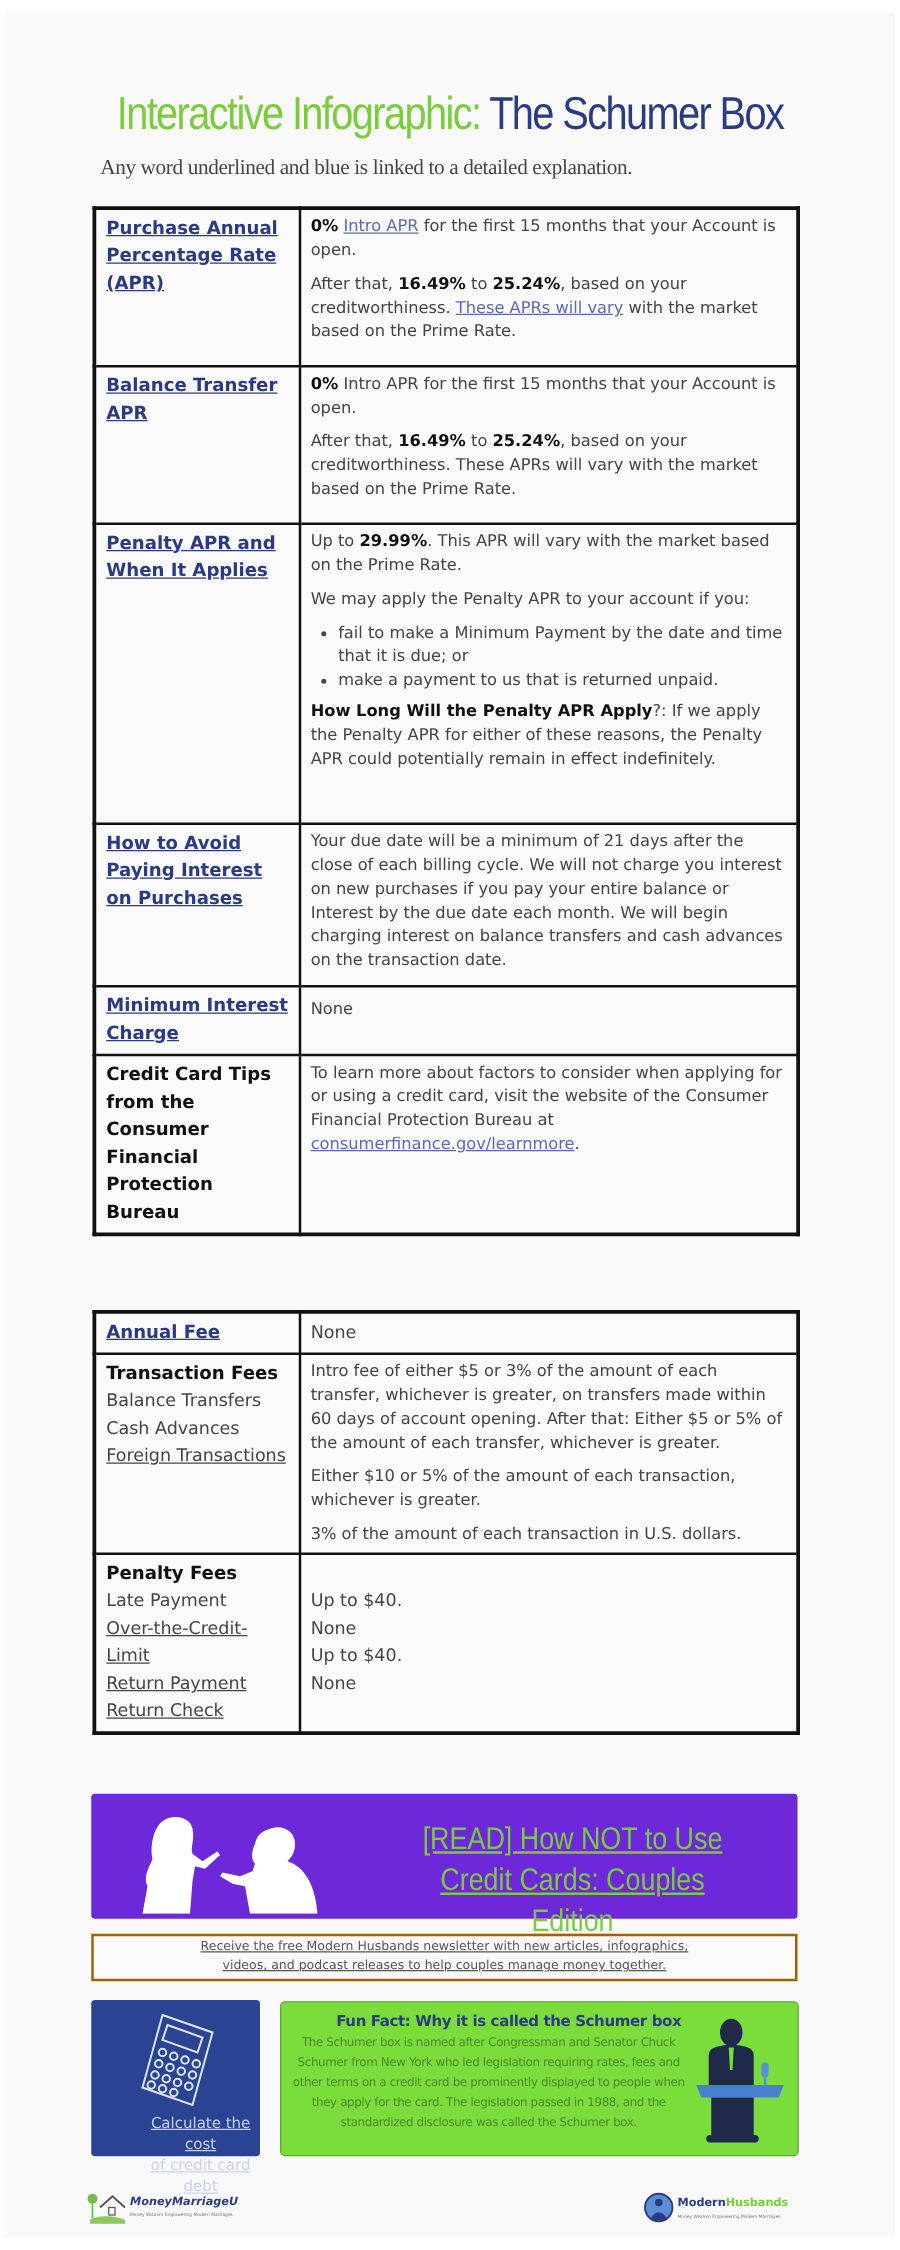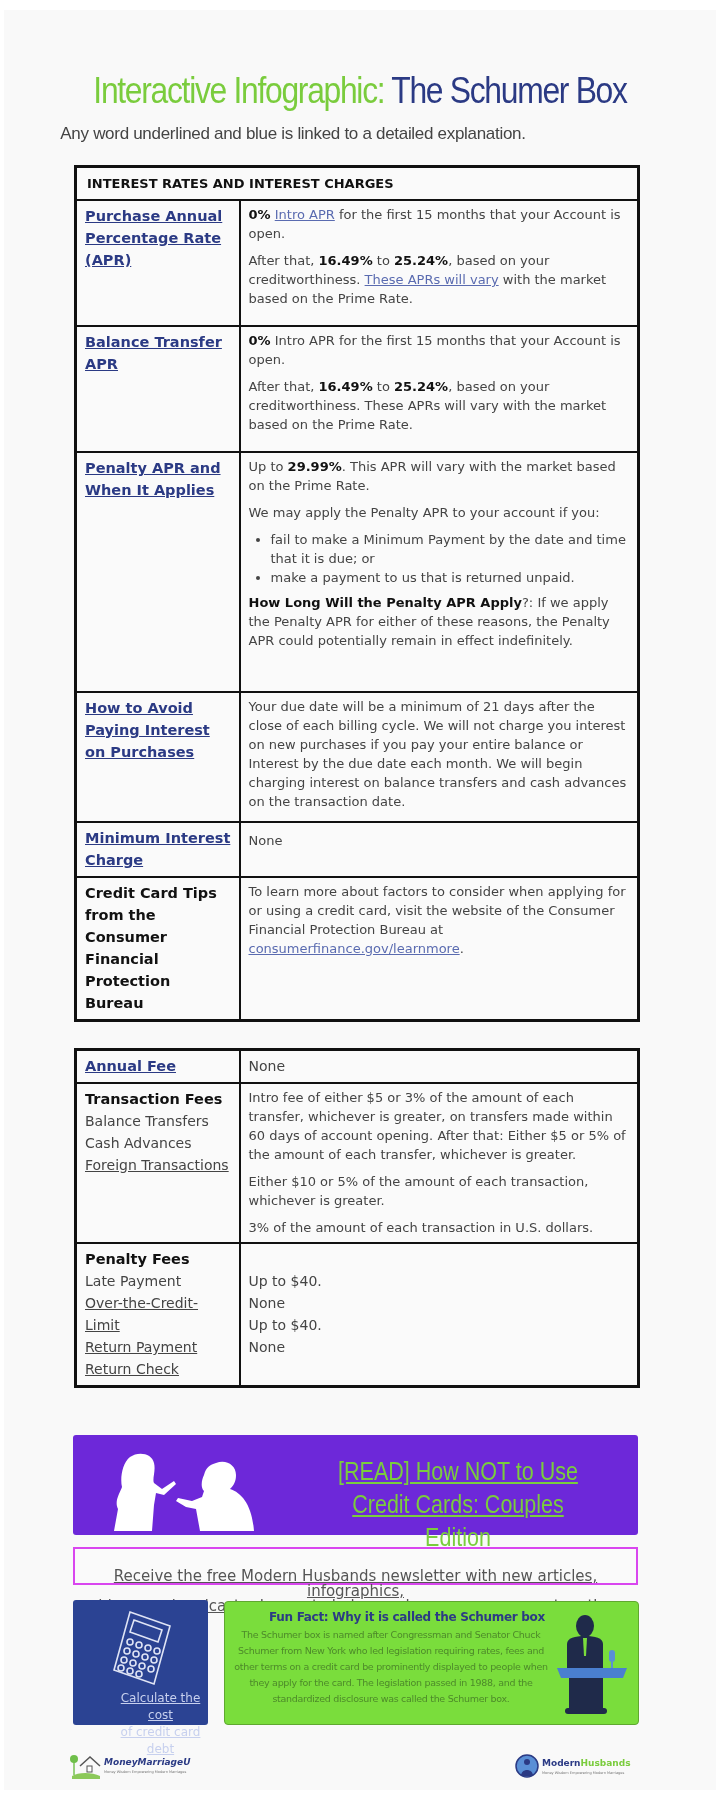--- a/index.html
+++ b/index.html
@@ -3,43 +3,43 @@
 <meta charset="utf-8">
 <style>
   * { box-sizing: border-box; margin: 0; padding: 0; }
   html, body { width: 720px; height: 1800px; background: #ffffff; }
   body { font-family: "DejaVu Sans", sans-serif; color: #444; position: relative; overflow: hidden; }
   .card { position: absolute; left: 4px; top: 10px; width: 712px; height: 1780px; background: #f9f9f9; }
   .title { position: absolute; left: 0; top: 70px; width: 720px; text-align: center;
     font-family: "Liberation Sans", sans-serif; font-size: 37px; letter-spacing: -1.5px; transform: scaleX(0.86); transform-origin: center; }
   .title .green { color: #7acc3d; }
   .title .navy { color: #2b3a84; }
-  .subtitle { position: absolute; left: 0; top: 124px; width: 586px; text-align: center; font-size: 17px; color: #444; font-family: Liberation Sans, sans-serif; letter-spacing: -0.3px; }
+  .subtitle { position: absolute; left: 0; top: 124px; width: 586px; text-align: center; font-size: 17px; color: #444; font-family: Liberation Serif, serif; letter-spacing: -0.3px; }
 
   table.box { position: absolute; left: 74px; width: 566px; border-collapse: collapse; border: 3px solid #111; background: #fafafa; font-size: 13px; line-height: 19px; }
   table.box td { border: 2.5px solid #111; vertical-align: top; padding: 4px 6px 5px 8px; }
   table.box td.lbl { width: 164px; font-weight: bold; font-size: 14.5px; line-height: 22px; padding-left: 8px; }
   table.box td.head { font-weight: bold; font-size: 13px; color: #111; padding: 6px 10px; }
   .lnk { color: #2b3a84; text-decoration: underline; }
   .lnkthin { color: #5a6bb0; text-decoration: underline; font-weight: normal; }
   b, .bold { color: #111; font-weight: bold; }
   .blk { color: #111; }
   td p { margin: 0 0 8px 0; color: #444; }
   td p:last-child { margin-bottom: 0; }
   ul.bl { margin: 0 0 6px 22px; padding: 0; color: #444; }
   ul.bl li { margin: 0; }
   .sublbl { font-weight: normal; font-size: 14px; color: #444; display: block; line-height: 22px; }
 
   .banner { position: absolute; left: 73px; top: 1435px; width: 565px; height: 100px; background: #6d28d9; border-radius: 3px; text-decoration: underline; }
   .banner-text { position: absolute; left: 225px; top: 20px; width: 320px; text-align: center; font-family: "Liberation Sans", sans-serif;
      font-size: 25px; line-height: 33px; color: #7acc3d; text-decoration: underline; transform: scaleX(0.86); transform-origin: center; }
   .silhouettes { position: absolute; left: 35px; top: 14px; width: 160px; height: 82px; }
 
-  .newsletter { position: absolute; left: 73px; top: 1547px; width: 565px; height: 38px; border: 2px solid #d946ef; background: #fafafa;
-     text-align: center; font-size: 15px; line-height: 15px; color: #555; padding-top: 20px; }
+  .newsletter { position: absolute; left: 73px; top: 1547px; width: 565px; height: 38px; border: 2px solid #a16207; background: #fafafa;
+     text-align: center; font-size: 10px; line-height: 15px; color: #555; padding-top: 1px; }
   .newsletter span { text-decoration: underline; }
 
   .calc { position: absolute; left: 73px; top: 1600px; width: 135px; height: 125px; background: #2b4393; border-radius: 3px; }
   .calc-icon { position: absolute; left: 35px; top: 8px; width: 70px; height: 80px; }
   .calc-text { position: absolute; left: 0; top: 90px; width: 135px; text-align: center; font-size: 12px; line-height: 17px; color: #c7d0ee; text-decoration: underline; padding-left: 40px; }
 
   .funfact { position: absolute; left: 224px; top: 1601px; width: 415px; height: 124px; background: #7add3c; border-radius: 4px; border: 1px solid #5fa830; }
   .ff-title { position: absolute; left: 10px; top: 8px; width: 310px; text-align: right; font-size: 12px; font-weight: bold; color: #2b3a84; letter-spacing: -0.3px; }
   .ff-body { position: absolute; left: 6px; top: 25px; width: 320px; text-align: center; font-size: 9.5px; line-height: 16px; color: #4d8a2a; letter-spacing: -0.3px; }
   .podium { position: absolute; left: 330px; top: 10px; width: 75px; height: 105px; }
@@ -55,23 +55,20 @@
 <div class="card"></div>
 
 <div class="title">
   <span class="green">Interactive Infographic:</span>
   <span class="navy">The Schumer Box</span>
 </div>
 <div class="subtitle">Any word underlined and blue is linked to a detailed explanation.</div>
 
 <table class="box" style="top:165px;">
   <tbody>
-      <tr>
-    <td class="head" colspan="2">INTEREST RATES AND INTEREST CHARGES</td>
-  </tr>
   <tr style="height:126px;">
     <td class="lbl"><a class="lnk">Purchase Annual Percentage Rate (APR)</a></td>
     <td>
       <p><b>0%</b> <a class="lnkthin">Intro APR</a><span> for the first 15 months that your Account is open.</span></p>
       <p><span>After that, </span><b>16.49%</b><span> to </span><b>25.24%</b><span>, based on your creditworthiness. </span><a class="lnkthin">These APRs will vary</a><span> with the market based on the Prime Rate.</span></p>
     </td>
   </tr>
   <tr style="height:126px;">
     <td class="lbl"><a class="lnk">Balance Transfer APR</a></td>
     <td>

